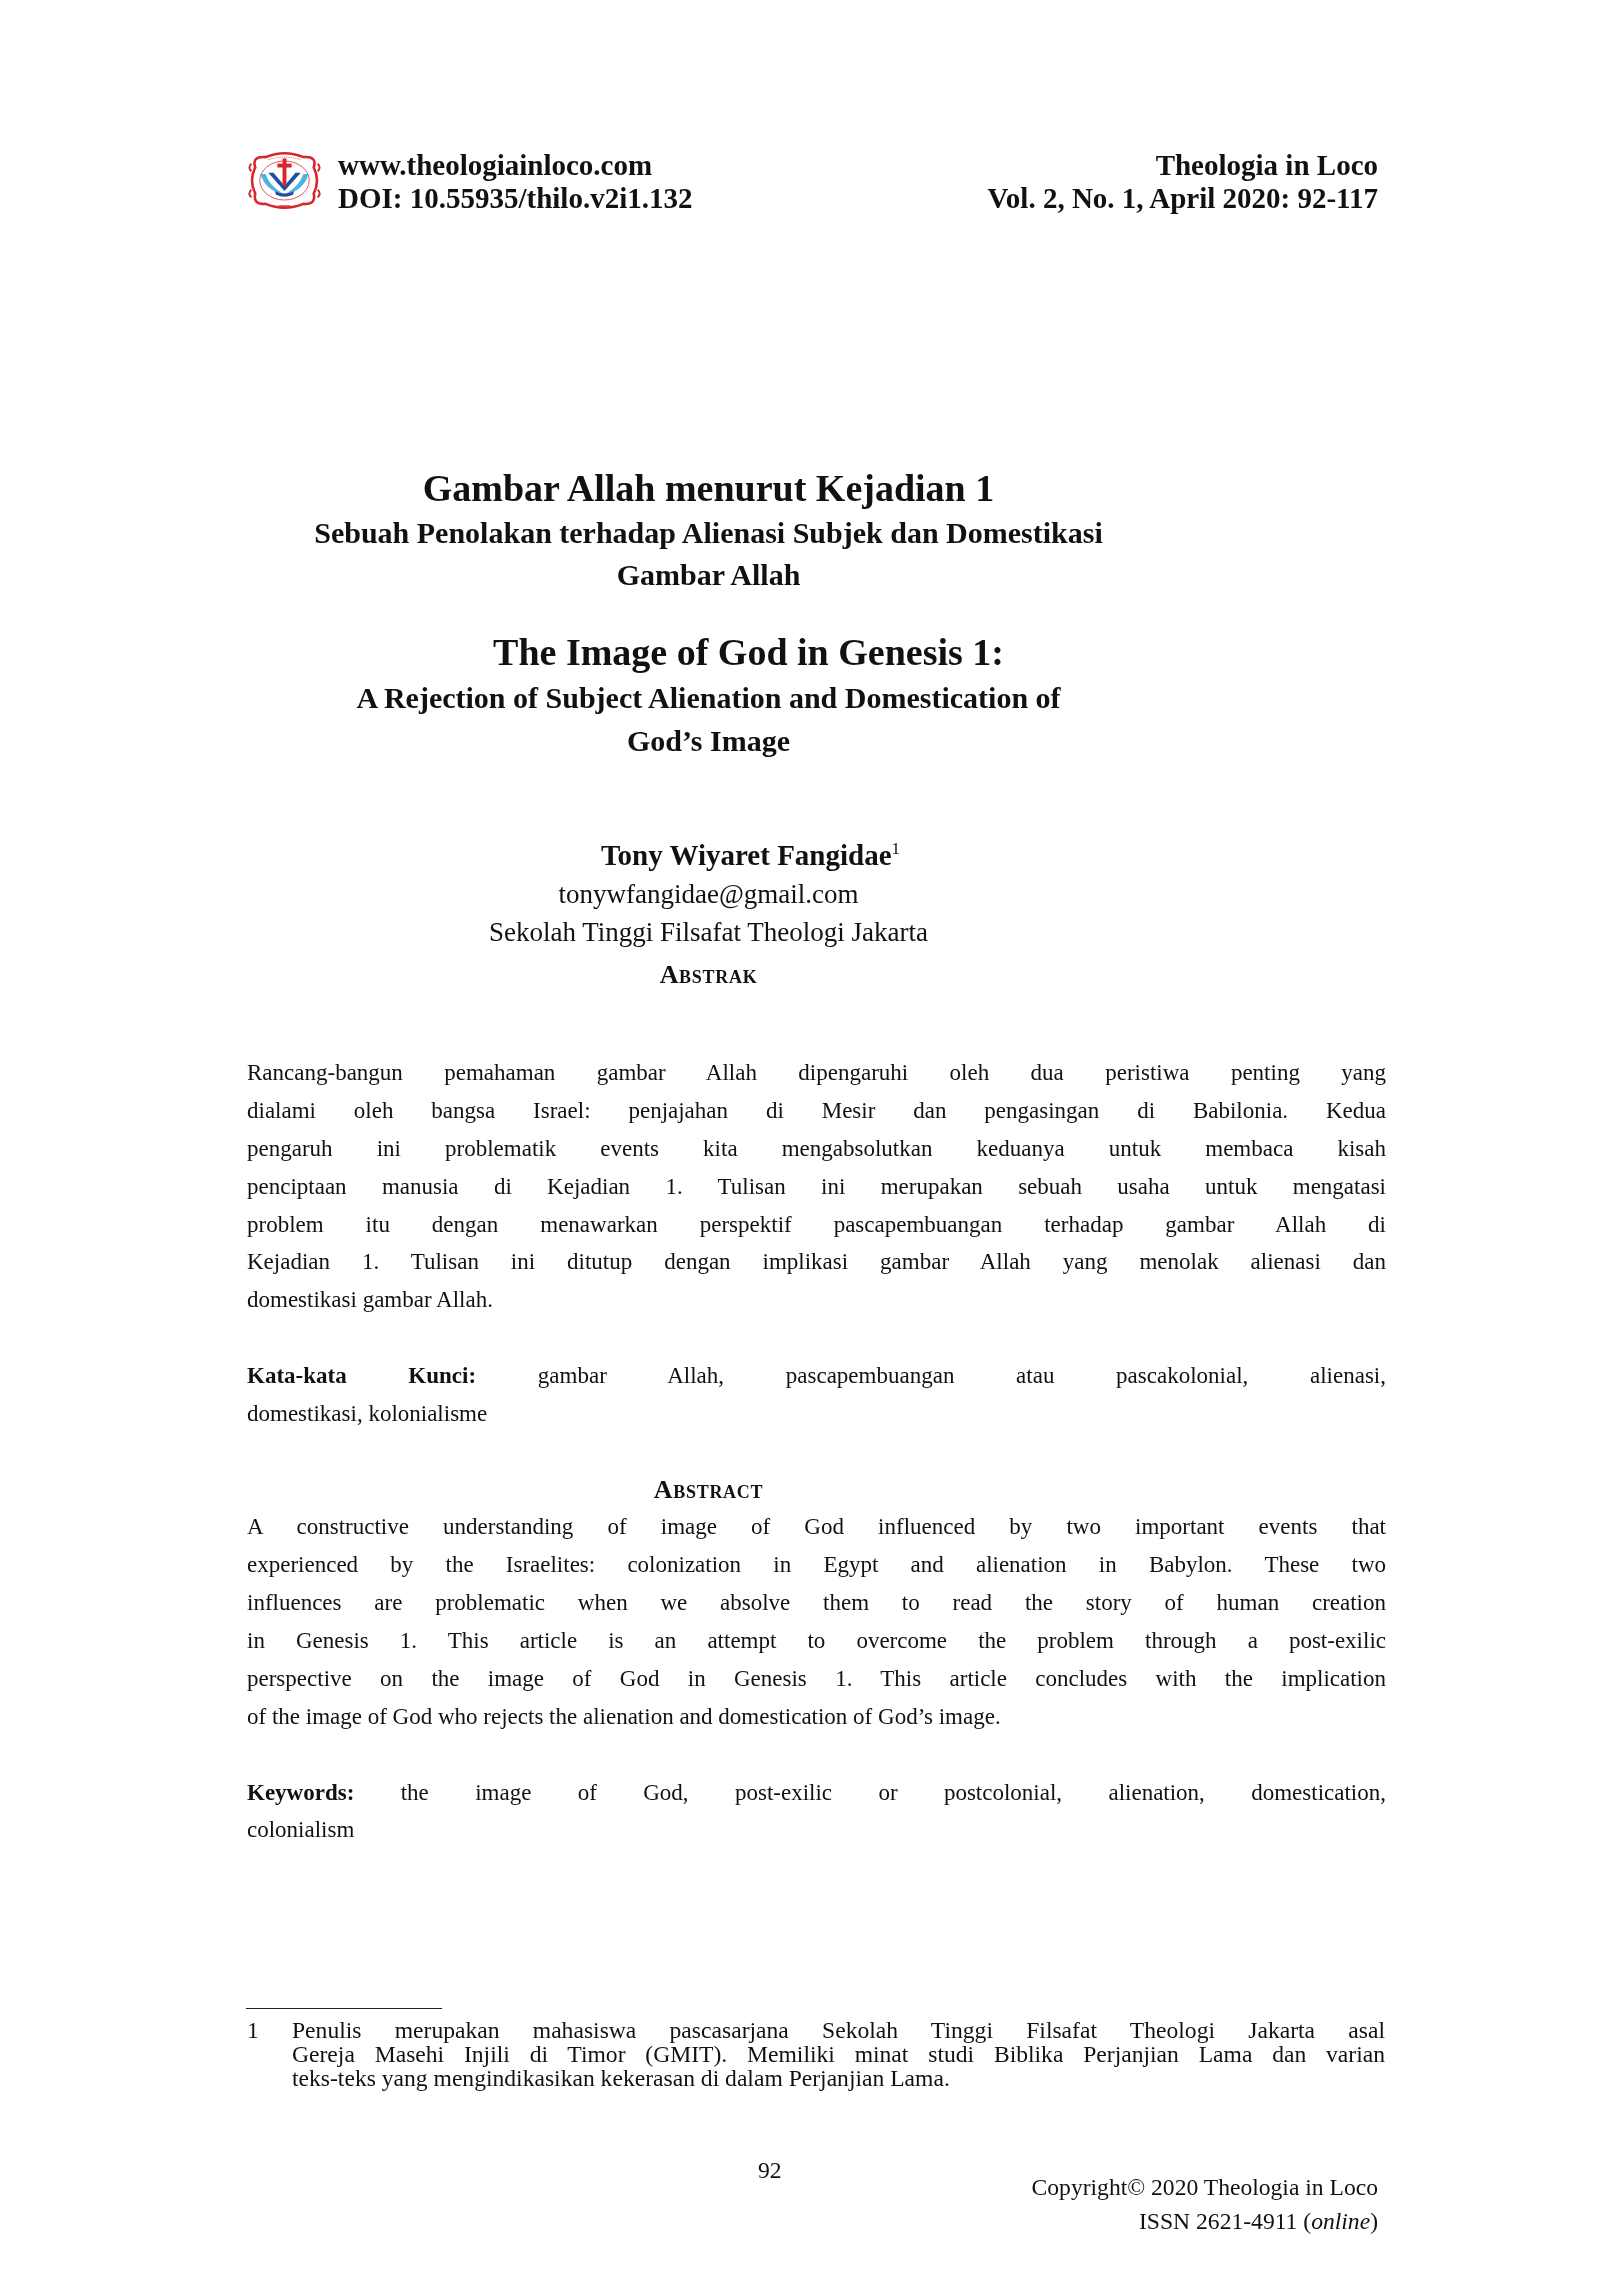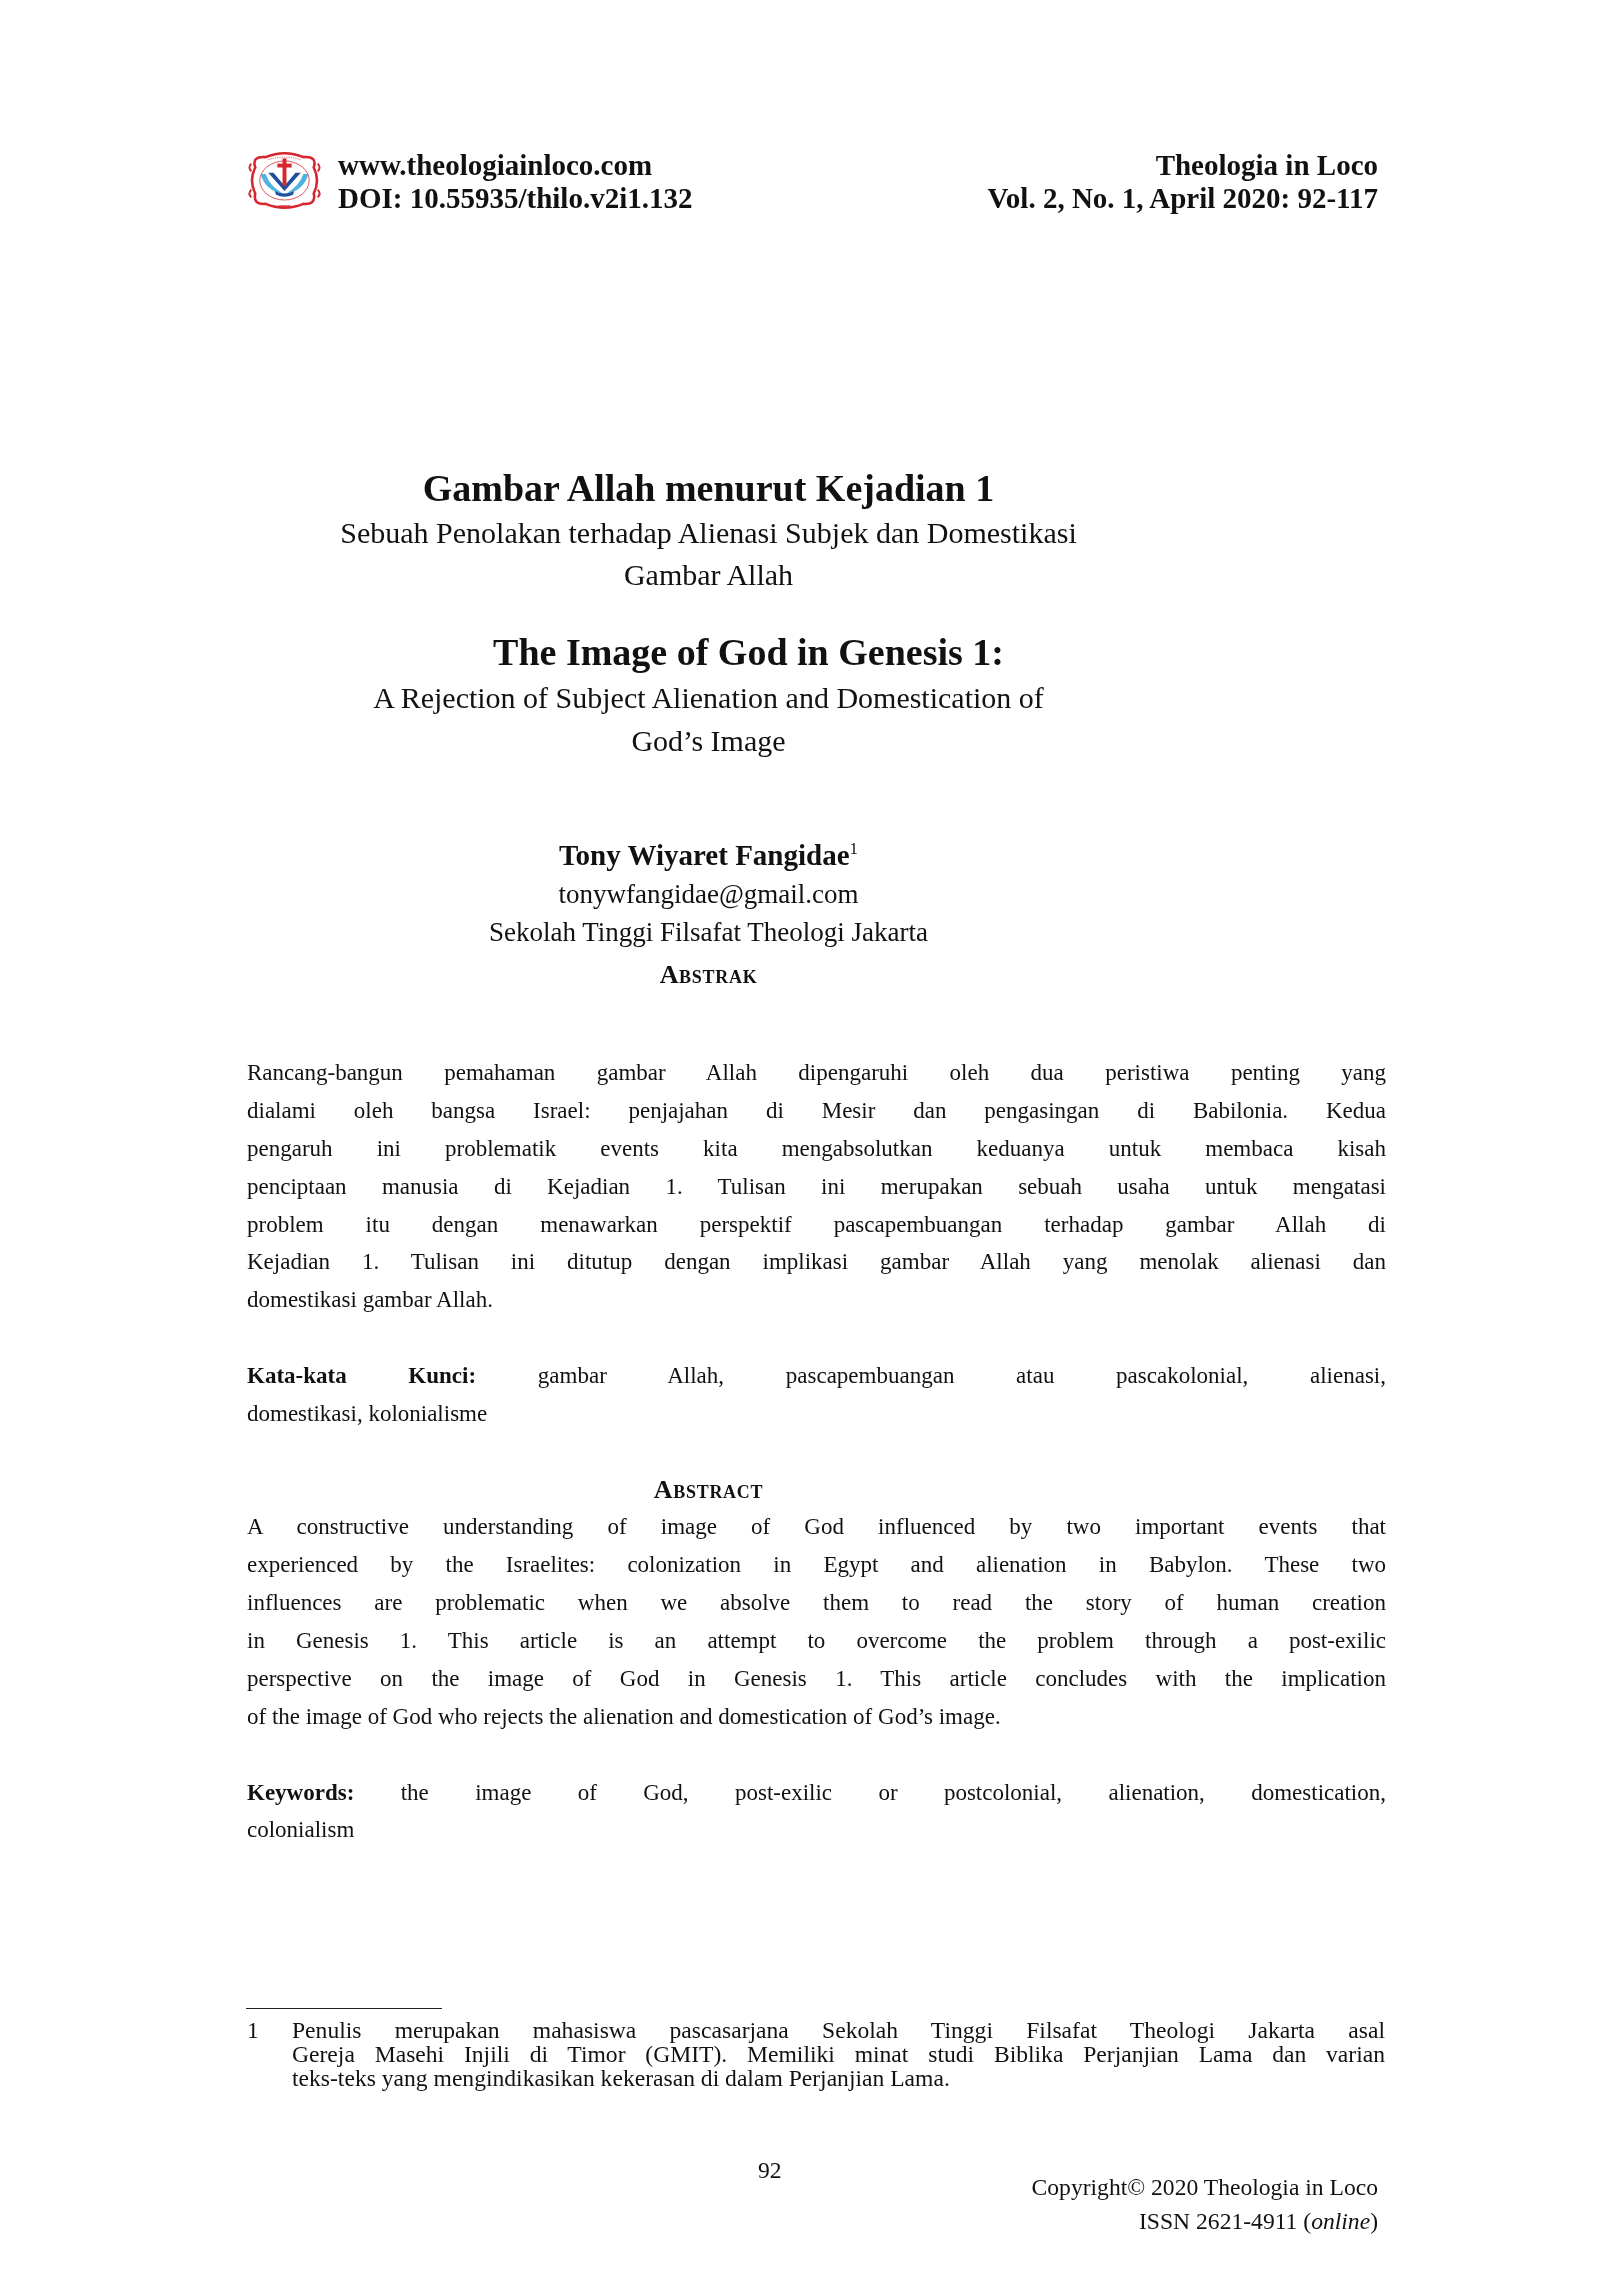--- a/index.html
+++ b/index.html
@@ -12,22 +12,22 @@
   .center { left: 0; width: 1417px; text-align: center; }
   .right { right: 245px; text-align: right; }
 
   
   .just { position: absolute; left: 247px; width: 1139px; white-space: nowrap;
           text-align: justify; text-align-last: justify; line-height: 1; }
   .just.last { text-align-last: left; }
 
   .hdr { font-size: 29px; font-weight: bold; }
   .title-main { font-size: 38px; font-weight: bold; }
-  .title-sub  { font-size: 30px; font-weight: normal; }
-  .author     { font-size: 29px; font-weight: bold; }
+  .title-sub  { font-size: 30px; font-weight: bold; }
+  .author     { font-size: 29px; font-weight: bold; margin-left: 42px; }
   .author sup { font-size: 17px; font-weight: normal; vertical-align: top; position: relative; top: -1.3px; }
   .meta       { font-size: 27px; }
   .sec-head   { font-size: 26px; font-weight: bold; font-variant: small-caps; letter-spacing: 0.7px; }
   .body       { font-size: 23px; }
   .kw-label   { font-weight: bold; }
   .fn         { font-size: 23.6px; }
   .fn-just    { position: absolute; left: 292px; width: 1093px; white-space: nowrap;
                 text-align: justify; text-align-last: justify; line-height: 1; font-size: 23.6px; }
   .fn-just.last { text-align-last: left; }
   .foot       { font-size: 23.6px; }

